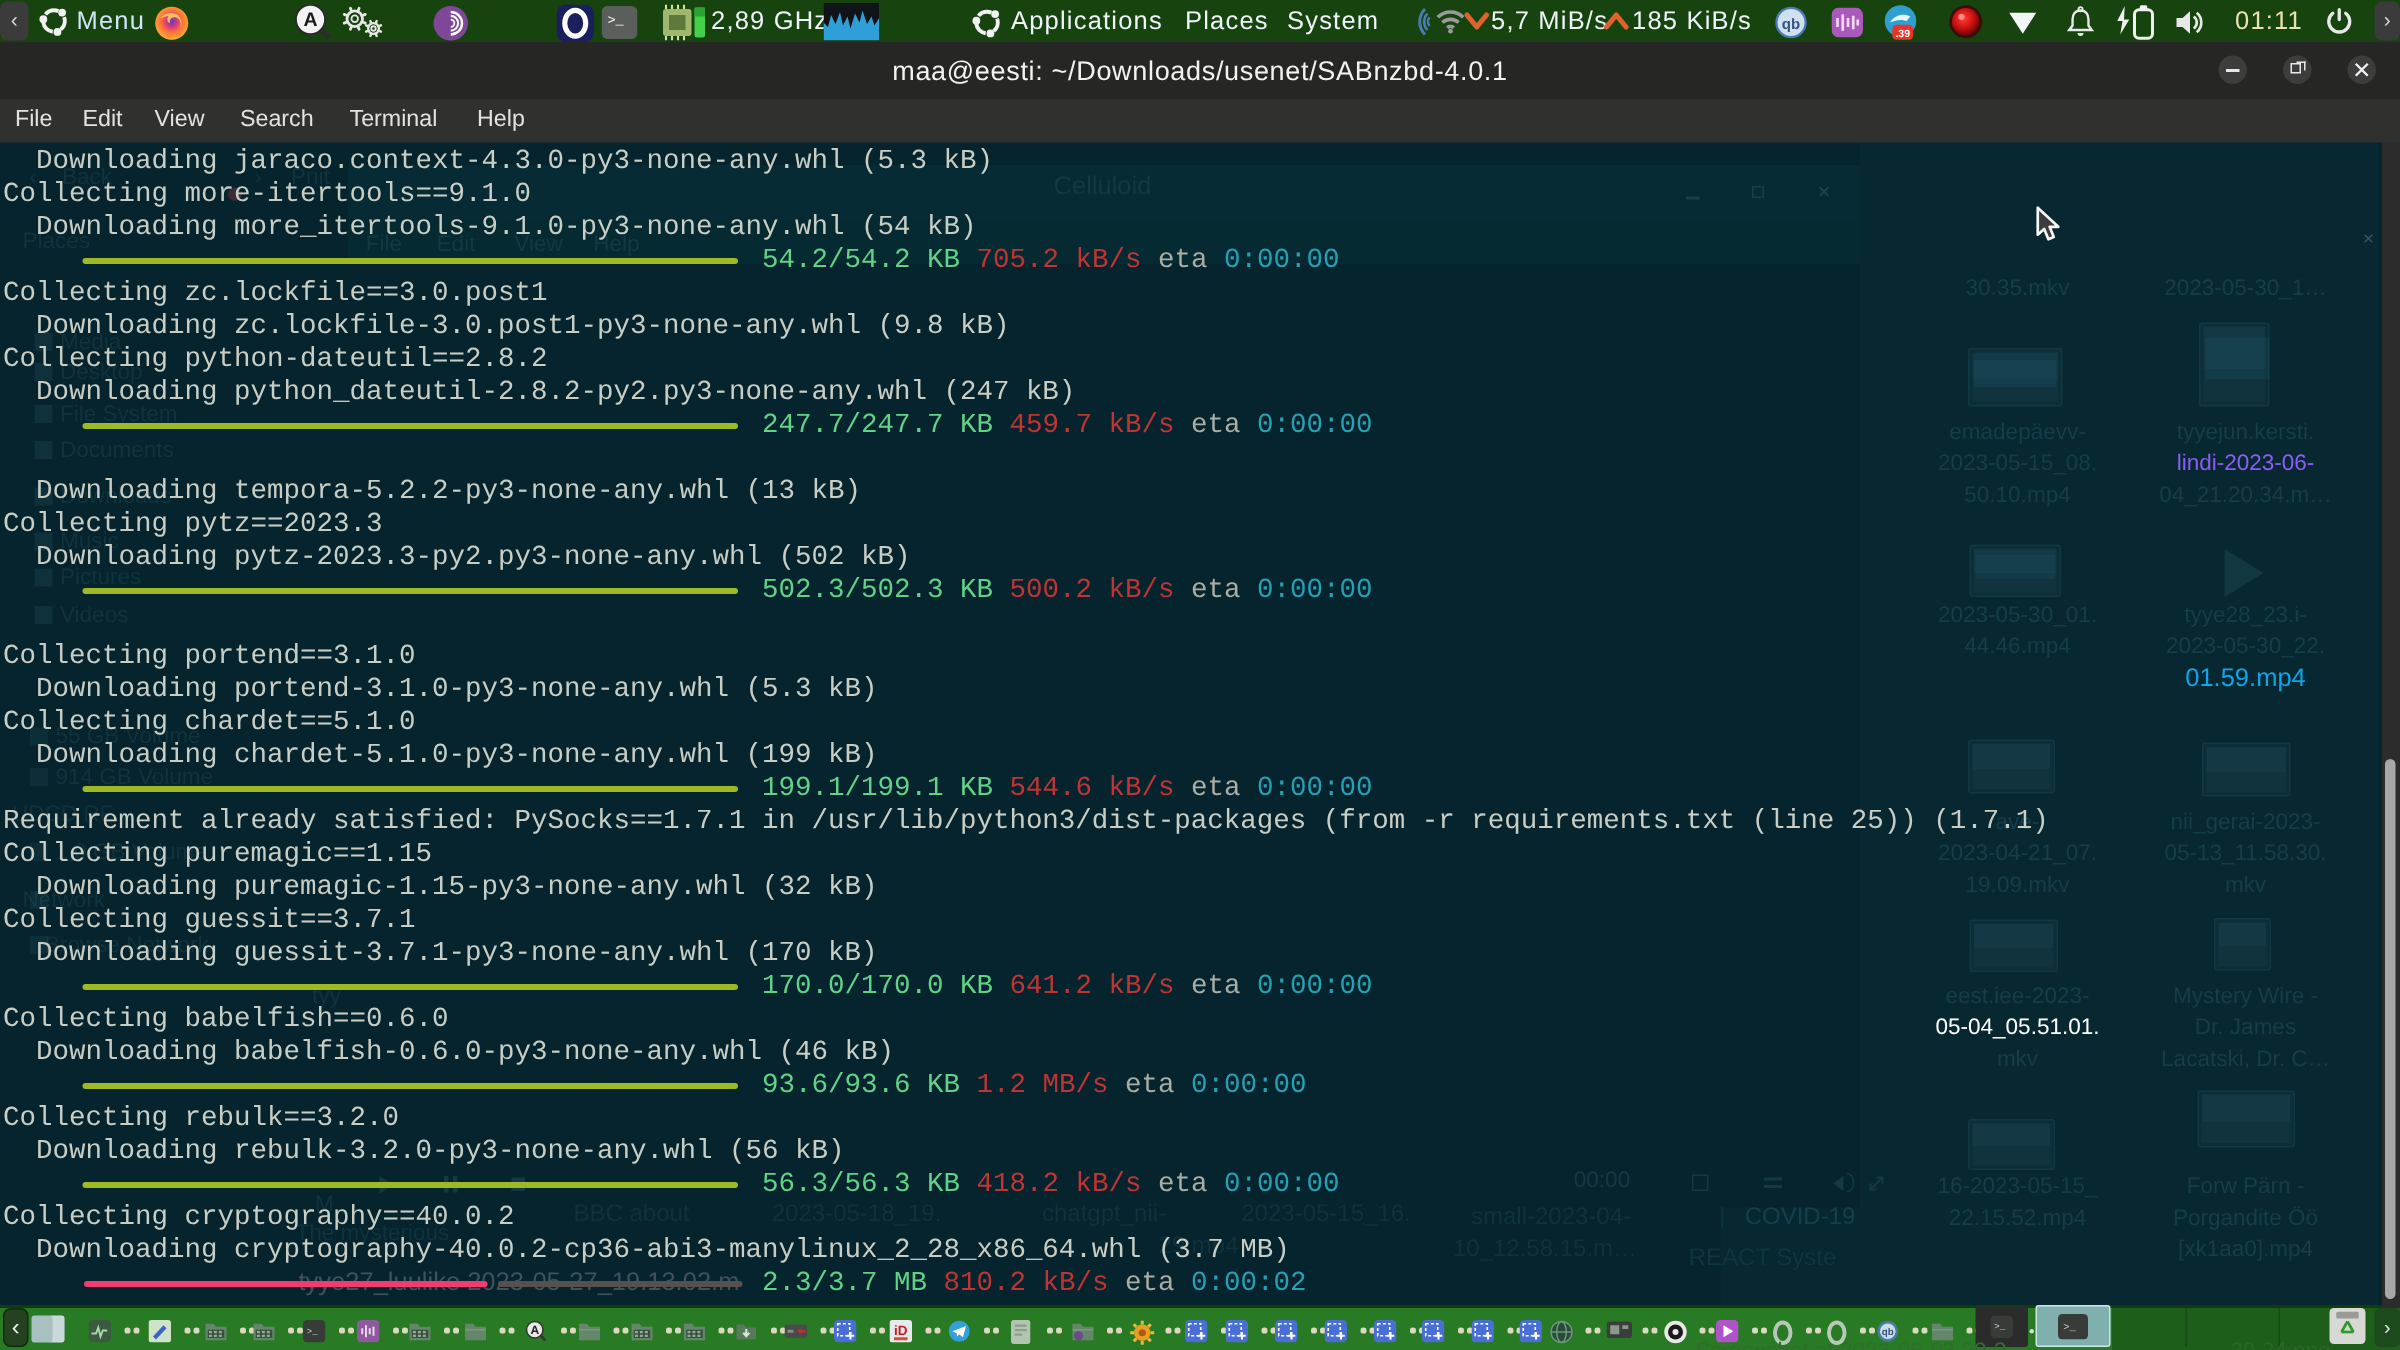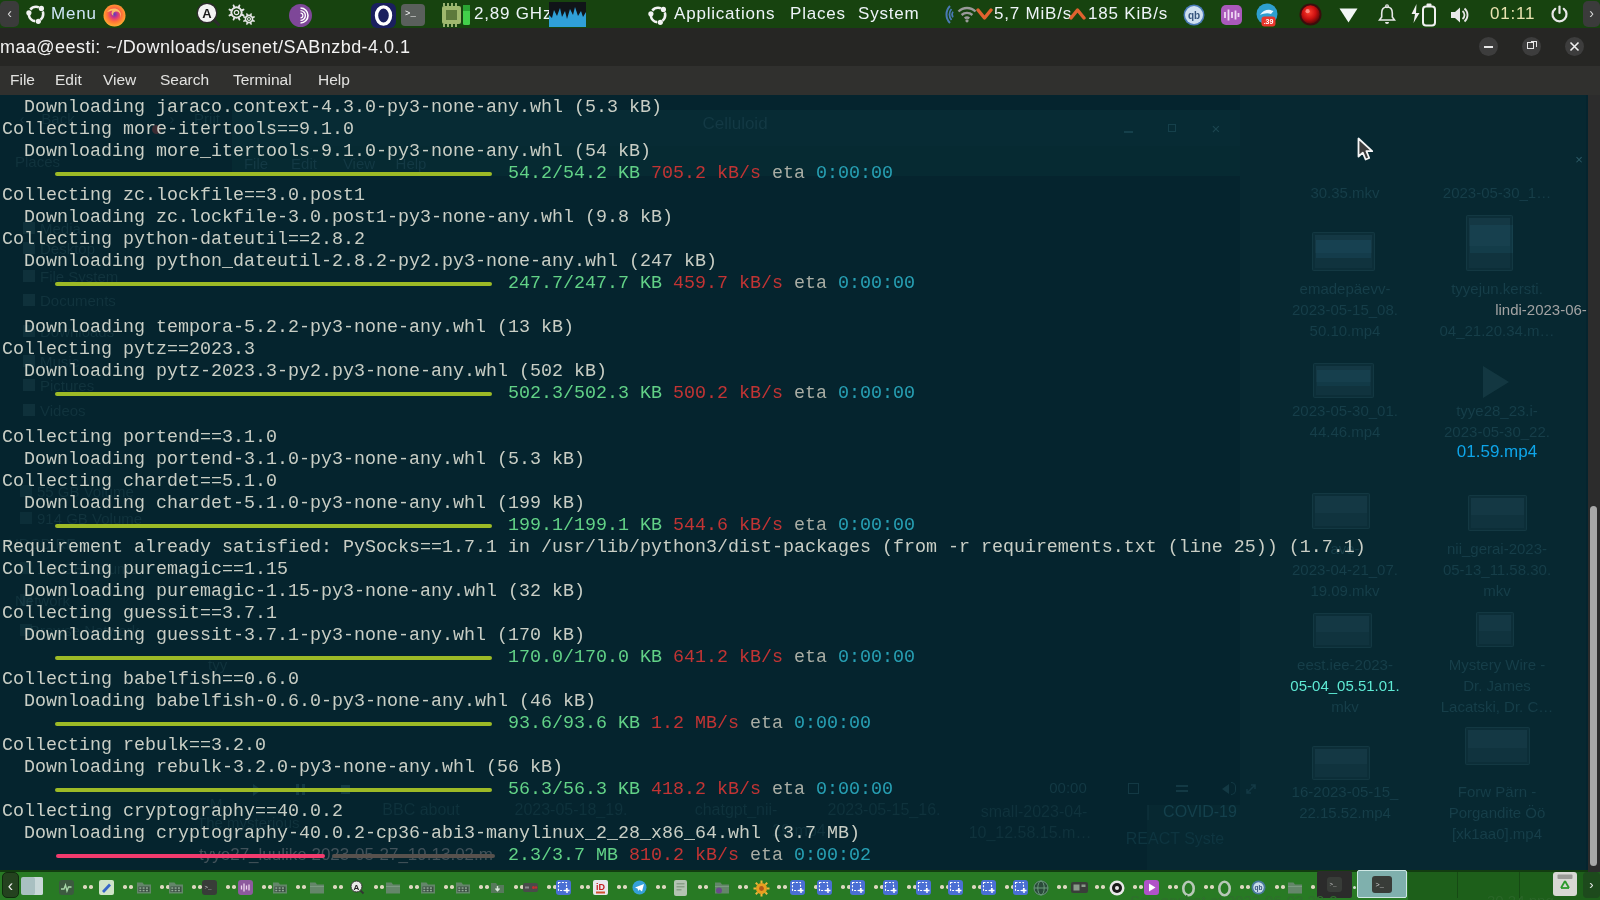--- a/index.html
+++ b/index.html
@@ -10,35 +10,35 @@
 
 <div style="position:absolute;left:1240px;top:95px;width:346px;height:775px; background:#072831"></div>
 <div style="position:absolute;left:232px;top:110px;width:1008px;height:36px; background:#072b34"></div>
 <div style="position:absolute;left:232px;top:146px;width:1008px;height:30px; background:#062a32"></div>
 <div style="position:absolute;left:1345px;top:192px;transform:translate(-50%,-50%);font-size:15px;color:#163e49;white-space:nowrap;">30.35.mkv</div>
 <div style="position:absolute;left:1497px;top:192px;transform:translate(-50%,-50%);font-size:15px;color:#163e49;white-space:nowrap;">2023-05-30_1…</div>
 <div style="position:absolute;left:1345px;top:288px;transform:translate(-50%,-50%);font-size:15px;color:#163e49;white-space:nowrap;">emadepäevv-</div>
 <div style="position:absolute;left:1345px;top:309px;transform:translate(-50%,-50%);font-size:15px;color:#163e49;white-space:nowrap;">2023-05-15_08.</div>
 <div style="position:absolute;left:1345px;top:330px;transform:translate(-50%,-50%);font-size:15px;color:#163e49;white-space:nowrap;">50.10.mp4</div>
 <div style="position:absolute;left:1497px;top:288px;transform:translate(-50%,-50%);font-size:15px;color:#163e49;white-space:nowrap;">tyyejun.kersti.</div>
-<div style="position:absolute;left:1497px;top:309px;transform:translate(-50%,-50%);font-size:15px;color:#a3a3a3;white-space:nowrap;margin-left:44px;">lindi-2023-06-</div>
+<div style="position:absolute;left:1497px;top:309px;transform:translate(-50%,-50%);font-size:15px;color:#8b5cf6;white-space:nowrap;">lindi-2023-06-</div>
 <div style="position:absolute;left:1497px;top:330px;transform:translate(-50%,-50%);font-size:15px;color:#163e49;white-space:nowrap;">04_21.20.34.m…</div>
 <div style="position:absolute;left:1345px;top:410px;transform:translate(-50%,-50%);font-size:15px;color:#163e49;white-space:nowrap;">2023-05-30_01.</div>
 <div style="position:absolute;left:1345px;top:431px;transform:translate(-50%,-50%);font-size:15px;color:#163e49;white-space:nowrap;">44.46.mp4</div>
 <div style="position:absolute;left:1497px;top:410px;transform:translate(-50%,-50%);font-size:15px;color:#163e49;white-space:nowrap;">tyye28_23.i-</div>
 <div style="position:absolute;left:1497px;top:431px;transform:translate(-50%,-50%);font-size:15px;color:#163e49;white-space:nowrap;">2023-05-30_22.</div>
 <div style="position:absolute;left:1497px;top:452px;transform:translate(-50%,-50%);font-size:17px;color:#0ea5e9;white-space:nowrap;">01.59.mp4</div>
 <div style="position:absolute;left:1345px;top:548px;transform:translate(-50%,-50%);font-size:15px;color:#163e49;white-space:nowrap;">ave-</div>
 <div style="position:absolute;left:1345px;top:569px;transform:translate(-50%,-50%);font-size:15px;color:#163e49;white-space:nowrap;">2023-04-21_07.</div>
 <div style="position:absolute;left:1345px;top:590px;transform:translate(-50%,-50%);font-size:15px;color:#163e49;white-space:nowrap;">19.09.mkv</div>
 <div style="position:absolute;left:1497px;top:548px;transform:translate(-50%,-50%);font-size:15px;color:#163e49;white-space:nowrap;">nii_gerai-2023-</div>
 <div style="position:absolute;left:1497px;top:569px;transform:translate(-50%,-50%);font-size:15px;color:#163e49;white-space:nowrap;">05-13_11.58.30.</div>
 <div style="position:absolute;left:1497px;top:590px;transform:translate(-50%,-50%);font-size:15px;color:#163e49;white-space:nowrap;">mkv</div>
 <div style="position:absolute;left:1345px;top:664px;transform:translate(-50%,-50%);font-size:15px;color:#163e49;white-space:nowrap;">eest.iee-2023-</div>
-<div style="position:absolute;left:1345px;top:685px;transform:translate(-50%,-50%);font-size:15px;color:#5eead4;white-space:nowrap;">05-04_05.51.01.</div>
+<div style="position:absolute;left:1345px;top:685px;transform:translate(-50%,-50%);font-size:15px;color:#ffffff;white-space:nowrap;">05-04_05.51.01.</div>
 <div style="position:absolute;left:1345px;top:706px;transform:translate(-50%,-50%);font-size:15px;color:#163e49;white-space:nowrap;">mkv</div>
 <div style="position:absolute;left:1497px;top:664px;transform:translate(-50%,-50%);font-size:15px;color:#163e49;white-space:nowrap;">Mystery Wire -</div>
 <div style="position:absolute;left:1497px;top:685px;transform:translate(-50%,-50%);font-size:15px;color:#163e49;white-space:nowrap;">Dr. James</div>
 <div style="position:absolute;left:1497px;top:706px;transform:translate(-50%,-50%);font-size:15px;color:#163e49;white-space:nowrap;">Lacatski, Dr. C…</div>
 <div style="position:absolute;left:1345px;top:791px;transform:translate(-50%,-50%);font-size:15px;color:#163e49;white-space:nowrap;">16-2023-05-15_</div>
 <div style="position:absolute;left:1345px;top:812px;transform:translate(-50%,-50%);font-size:15px;color:#163e49;white-space:nowrap;">22.15.52.mp4</div>
 <div style="position:absolute;left:1497px;top:791px;transform:translate(-50%,-50%);font-size:15px;color:#163e49;white-space:nowrap;">Forw Pärn -</div>
 <div style="position:absolute;left:1497px;top:812px;transform:translate(-50%,-50%);font-size:15px;color:#163e49;white-space:nowrap;">Porgandite Öö</div>
 <div style="position:absolute;left:1497px;top:833px;transform:translate(-50%,-50%);font-size:15px;color:#163e49;white-space:nowrap;">[xk1aa0].mp4</div>
 <div style="position:absolute;left:1312px;top:232px;width:63px;height:39px;border:1px solid rgba(120,185,205,0.07);border-radius:2px; background:rgba(120,185,205,0.05)"></div>
@@ -510,21 +510,21 @@
     </g>
   </svg>
 <div style="position:absolute;left:1583px;top:872px;width:17px;height:26px;background:#1d4a1c;border-radius:4px;color:#e8e8e8;font-size:13px;text-align:center;line-height:25px">›</div>
 <div style="position:absolute;left:1130px;top:892px;font-size:15px;color:#306e2e;white-space:nowrap">Screenshot at 2023-06-03 20-3</div>
 <div style="position:absolute;left:1487px;top:892px;font-size:15px;color:#2a6628;white-space:nowrap">30.24.png</div>
 
 <div style="position:absolute;left:1588px;top:95px;width:12px;height:777px;background:#2c2c2c"></div>
 <div style="position:absolute;left:1590px;top:506px;width:7px;height:360px;border-radius:3.5px;background:#a8a8a8"></div>
 
 <div style="position:absolute;left:0;top:28px;width:1600px;height:38px;background:#262624"></div>
-<div style="position:absolute;left:0;top:36px;width:1600px;height:22px;font-size:18px;letter-spacing:0.45px;color:#f2f2f2;line-height:22px">maa@eesti: ~/Downloads/usenet/SABnzbd-4.0.1</div>
+<div style="position:absolute;left:0;top:36px;width:1600px;height:22px;text-align:center;font-size:18px;letter-spacing:0.45px;color:#f2f2f2;line-height:22px">maa@eesti: ~/Downloads/usenet/SABnzbd-4.0.1</div>
 <div class="wb" style="position:absolute;left:1479px;top:37px;width:19px;height:19px;border-radius:50%;background:#3d3d3d"></div>
 <div style="position:absolute;left:1484px;top:45.5px;width:9px;height:2px;background:#e8e8e8"></div>
 <div class="wb" style="position:absolute;left:1522px;top:37px;width:19px;height:19px;border-radius:50%;background:#3d3d3d"></div>
 <div style="position:absolute;left:1527px;top:42px;width:7px;height:7px;border:1.4px solid #e8e8e8"></div>
 <div style="position:absolute;left:1530.5px;top:40.5px;width:6px;height:6px;border-top:1.4px solid #e8e8e8;border-right:1.4px solid #e8e8e8"></div>
 <div class="wb" style="position:absolute;left:1565px;top:37px;width:19px;height:19px;border-radius:50%;background:#3d3d3d"></div>
 <svg style="position:absolute;left:1569px;top:41px" width="11" height="11" viewBox="0 0 11 11">
     <path d="M1.5 1.5 L9.5 9.5 M9.5 1.5 L1.5 9.5" stroke="#f0f0f0" stroke-width="1.6"></path>
   </svg>
 

